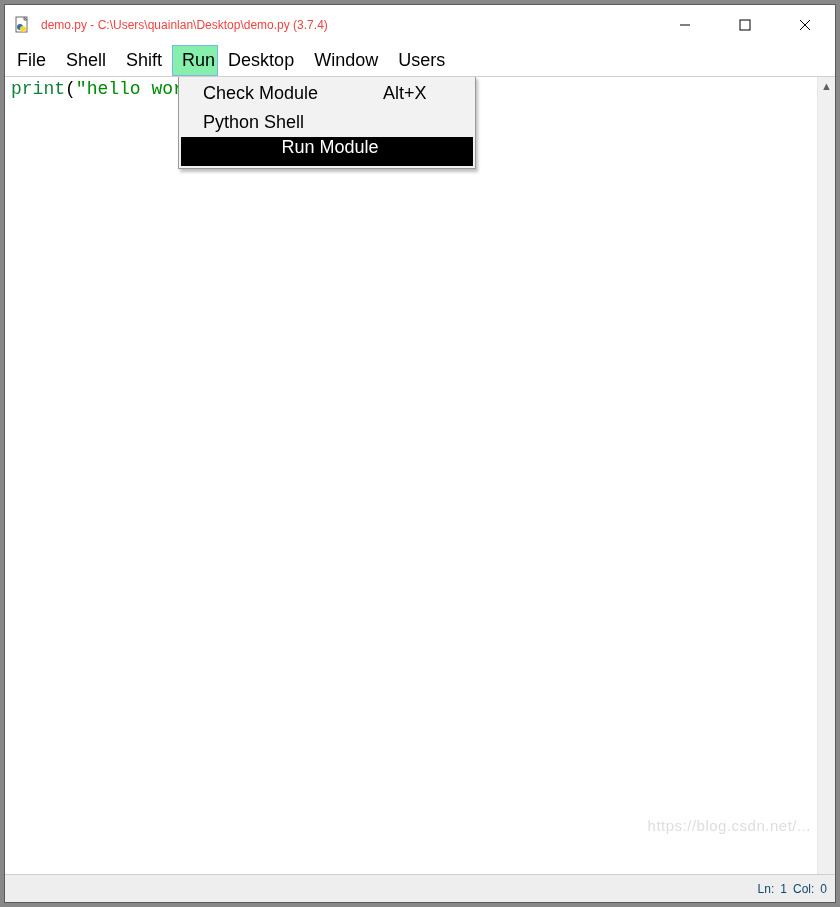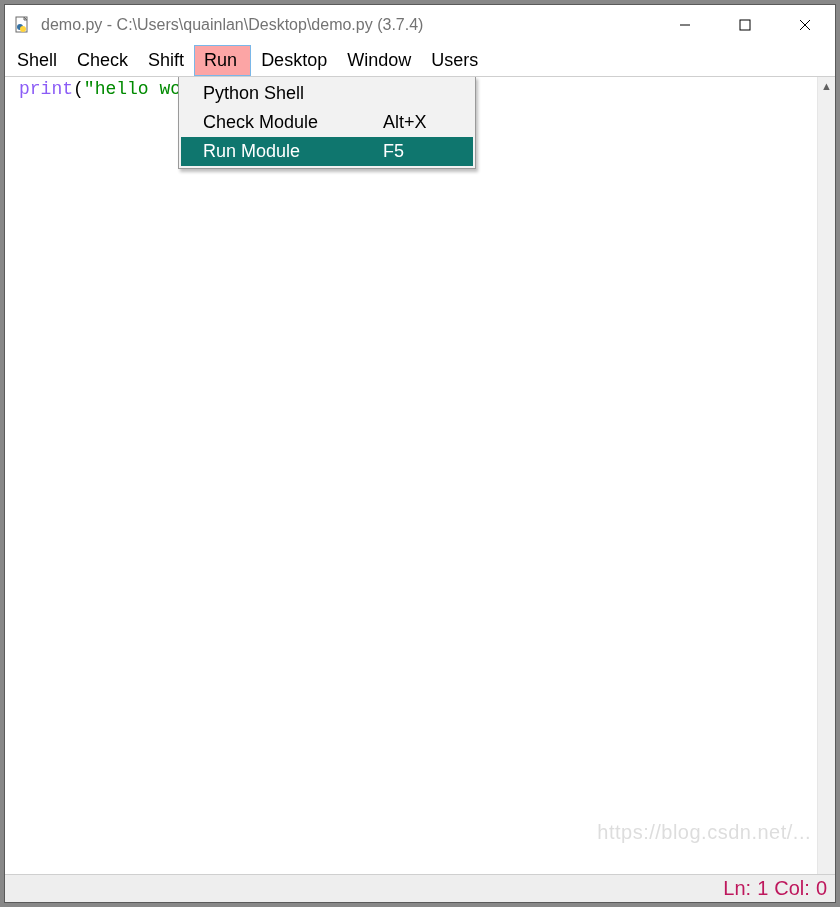--- a/index.html
+++ b/index.html
@@ -19,22 +19,22 @@
     border: 1px solid #5a5a5a;
     display: flex;
     flex-direction: column;
   }
   .titlebar {
     height: 40px;
     background: #fff;
     display: flex;
     align-items: center;
     padding-left: 8px;
-    font-size: 16px;
-    color: #737373;
+    font-size: 12px;
+    color: #ef4444;
   }
   .titlebar .app-icon {
     width: 20px; height: 20px;
     margin-right: 8px;
     display: inline-flex;
     align-items: center; justify-content: center;
   }
   .titlebar .title-text { flex: 0 0 auto; }
   .titlebar .spacer { flex: 1 1 auto; }
   .win-controls { display: flex; height: 100%; }
@@ -51,38 +51,38 @@
     border-bottom: 1px solid #cfcfcf;
     padding: 0 2px;
     font-size: 18px;
   }
   .menu-item {
     padding: 4px 10px 4px 10px;
     display: flex; align-items: center;
     color: #000;
   }
   .menu-item.open {
-    background: #fca5a5;
+    background: #86efac;
     border: 1px solid #7ab7e8;
-    padding: 3px 13px 3px 9px;
+    padding: 3px 2px 3px 9px;
   }
   .editor-area {
     flex: 1 1 auto;
     position: relative;
     background: #fff;
     overflow: hidden;
   }
   .code {
     font-family: Consolas, "Courier New", monospace;
     font-size: 18px;
     padding: 2px 6px;
     white-space: pre;
     color: #000;
   }
-  .tok-builtin { color: #8b5cf6; margin-left: 8px; }
+  .tok-builtin { color: #15803d; }
   .tok-string  { color: #008a00; }
   .scrollbar-v {
     position: absolute;
     right: 0; top: 0; bottom: 0;
     width: 18px;
     background: #f0f0f0;
     border-left: 1px solid #e6e6e6;
   }
   .scroll-arrow {
     height: 18px;
@@ -101,40 +101,41 @@
   .dropdown .row {
     display: flex;
     align-items: center;
     height: 29px;
     padding: 0 16px 0 22px;
     color: #000;
   }
   .dropdown .row .lab { flex: 0 0 180px; }
   .dropdown .row .accel { flex: 0 0 auto; min-width: 80px; text-align: left; }
   .dropdown .row.selected {
-    background: #0f766e;
+    background: #000000;
     color: #fff;
+    flex-direction: column;
   }
   .statusbar {
     height: 28px;
     background: #eeeeee;
     border-top: 1px solid #cfcfcf;
     display: flex;
     align-items: center;
     justify-content: flex-end;
-    font-size: 20px;
+    font-size: 12px;
     padding: 0 8px;
-    color: #be185d;
+    color: #0c4a6e;
   }
   .statusbar .sb-cell { margin-left: 6px; }
   .watermark {
     position: absolute;
     right: 24px;
-    bottom: 30px;
-    font-size: 20px;
+    bottom: 40px;
+    font-size: 15px;
     color: rgba(120,120,120,0.25);
     pointer-events: none;
     letter-spacing: 0.5px;
   }
 </style>
 </head>
 <body>
 
 <div class="window">
 
@@ -163,44 +164,44 @@
       <div class="win-btn">
         <svg width="14" height="14">
             <line x1="2" y1="2" x2="12" y2="12"></line>
             <line x1="12" y1="2" x2="2" y2="12"></line>
           </svg>
       </div>
     </div>
   </div>
 
   <div class="menubar">
+    <div class="menu-item">File</div>
     <div class="menu-item">Shell</div>
-    <div class="menu-item">Check</div>
     <div class="menu-item">Shift</div>
     <div class="menu-item open">Run</div>
     <div class="menu-item">Desktop</div>
     <div class="menu-item">Window</div>
     <div class="menu-item">Users</div>
   </div>
 
   <div class="editor-area">
     <div class="code"><span class="tok-builtin">print</span><span>(</span><span class="tok-string">"hello wor</span></div>
 
     <div class="scrollbar-v">
       <div class="scroll-arrow">▲</div>
     </div>
 
     <div class="dropdown" style="left:173px; top:-1px; width:298px;">
       <div class="row">
+        <span class="lab">Check Module</span>
+        <span class="accel">Alt+X</span>
+      </div>
+      <div class="row">
         <span class="lab">Python Shell</span>
         <span class="accel"></span>
-      </div>
-      <div class="row">
-        <span class="lab">Check Module</span>
-        <span class="accel">Alt+X</span>
       </div>
       <div class="row selected">
         <span class="lab">Run Module</span>
         <span class="accel">F5</span>
       </div>
     </div>
 
     <div class="watermark">https://blog.csdn.net/...</div>
   </div>
 

